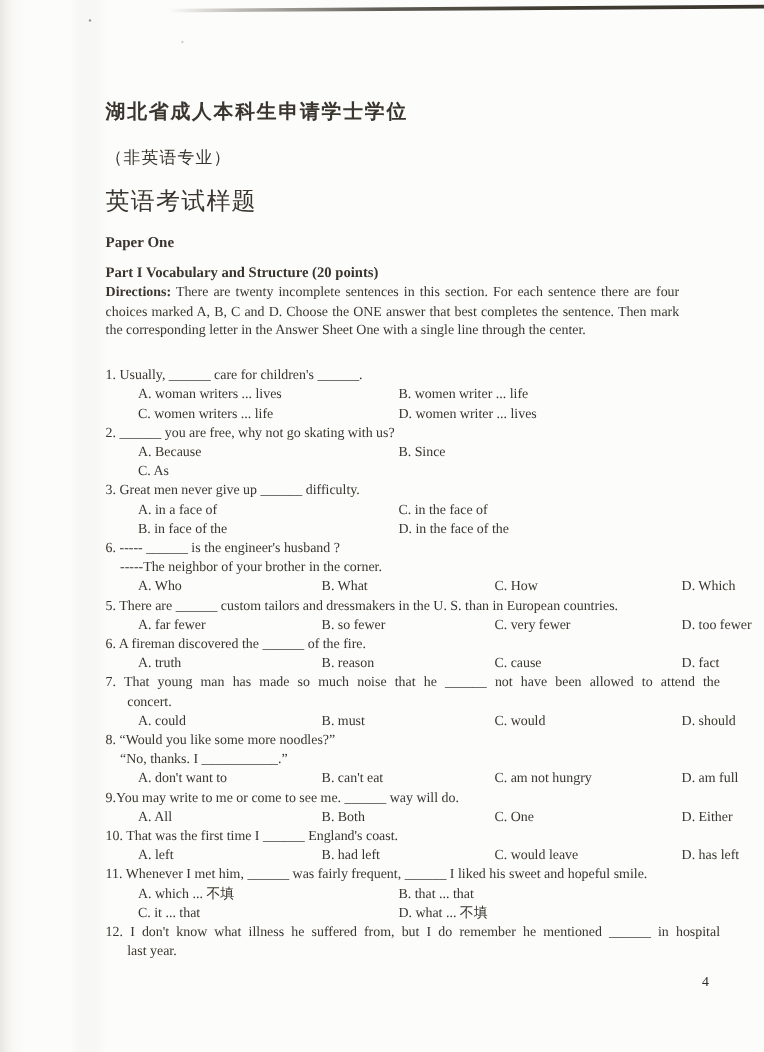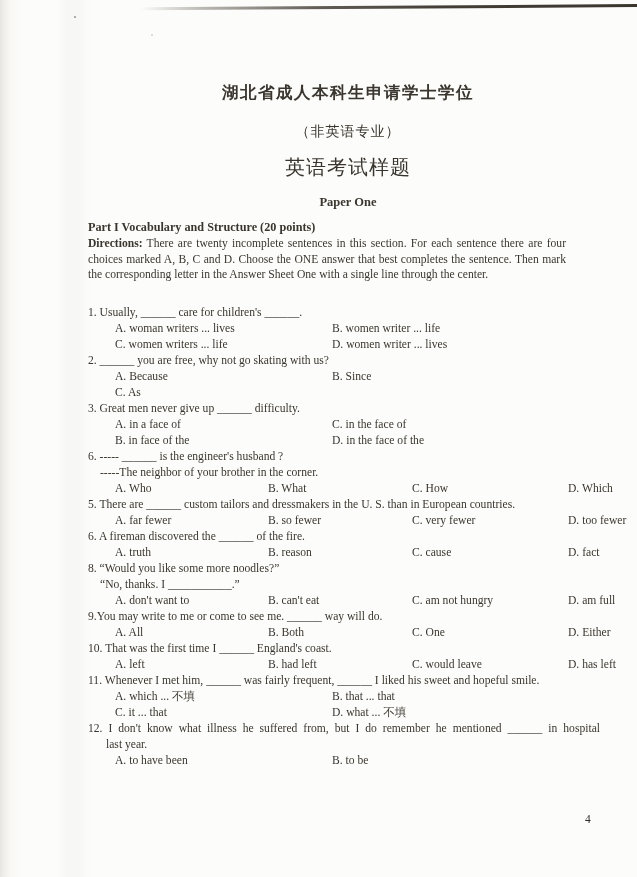--- a/index.html
+++ b/index.html
@@ -17,21 +17,21 @@
   .scan-line {
     position:absolute; top:4px; left:140px; right:-6px; height:2.6px;
     transform:rotate(-0.38deg); transform-origin:right center;
     border-radius:2px;
     background:linear-gradient(90deg, rgba(110,105,95,0) 0, rgba(110,105,95,0.45) 12%, rgba(70,66,58,0.85) 35%, #423e36 60%, #3a362e 100%);
   }
   .speck { position:absolute; border-radius:50%; background:rgba(70,66,60,0.55); }
   .speck.s1 { left:74px; top:16px; width:2px; height:2px; }
   .speck.s2 { left:151px; top:34px; width:2px; height:2px; opacity:0.4; }
 
-  .headings { position:absolute; left:88px; top:82px; width:520px; text-align:center; }
+  .headings { position:absolute; left:88px; top:82px; width:520px; }
   .title-cn { font-size:16.5px; font-weight:bold; letter-spacing:1.5px; }
   .sub-cn   { font-size:14px; margin-top:19px; letter-spacing:1px; }
   .sub2-cn  { font-size:20px; margin-top:13px; letter-spacing:1px; }
   .paper-en { font-size:12.5px; font-weight:bold; margin-top:14px; }
 
   .bodytext { position:absolute; left:88px; top:219px; width:500px; font-size:11.6px; }
   .part-heading { font-weight:bold; font-size:12.2px; line-height:16px; }
   .directions { width:478px; text-align:justify; line-height:15.6px; margin-top:1px; }
   .directions .dlabel { font-weight:bold; }
 
@@ -122,20 +122,30 @@
       <div class="q">
         <div class="stem">6. A fireman discovered the ______ of the fire.</div>
         <div class="opts opts4">
           <span class="opt">A. truth</span>
           <span class="opt">B. reason</span>
           <span class="opt">C. cause</span>
           <span class="opt">D. fact</span>
         </div>
       </div>
 
+      <div class="q">
+        <div class="stem stretch">7. That young man has made so much noise that he ______ not have been allowed to attend the</div>
+        <div class="cont18">concert.</div>
+        <div class="opts opts4">
+          <span class="opt">A. could</span>
+          <span class="opt">B. must</span>
+          <span class="opt">C. would</span>
+          <span class="opt">D. should</span>
+        </div>
+      </div>
 
       <div class="q">
         <div class="stem">8. “Would you like some more noodles?”</div>
         <div class="cont12">“No, thanks. I ___________.”</div>
         <div class="opts opts4">
           <span class="opt">A. don't want to</span>
           <span class="opt">B. can't eat</span>
           <span class="opt">C. am not hungry</span>
           <span class="opt">D. am full</span>
         </div>
@@ -167,23 +177,19 @@
           <span class="opt">A. which ... 不填</span>
           <span class="opt">B. that ... that</span>
           <span class="opt">C. it ... that</span>
           <span class="opt">D. what ... 不填</span>
         </div>
       </div>
 
       <div class="q">
         <div class="stem stretch">12. I don't know what illness he suffered from, but I do remember he mentioned ______ in hospital</div>
         <div class="cont18">last year.</div>
-        <div class="opts opts2">
-          <span class="opt">A. to have been</span>
-          <span class="opt">B. to be</span>
-        </div>
       </div>
 
     </div>
   </div>
 
   <div class="page-number">4</div>
 </div>
 
 </body></html>

